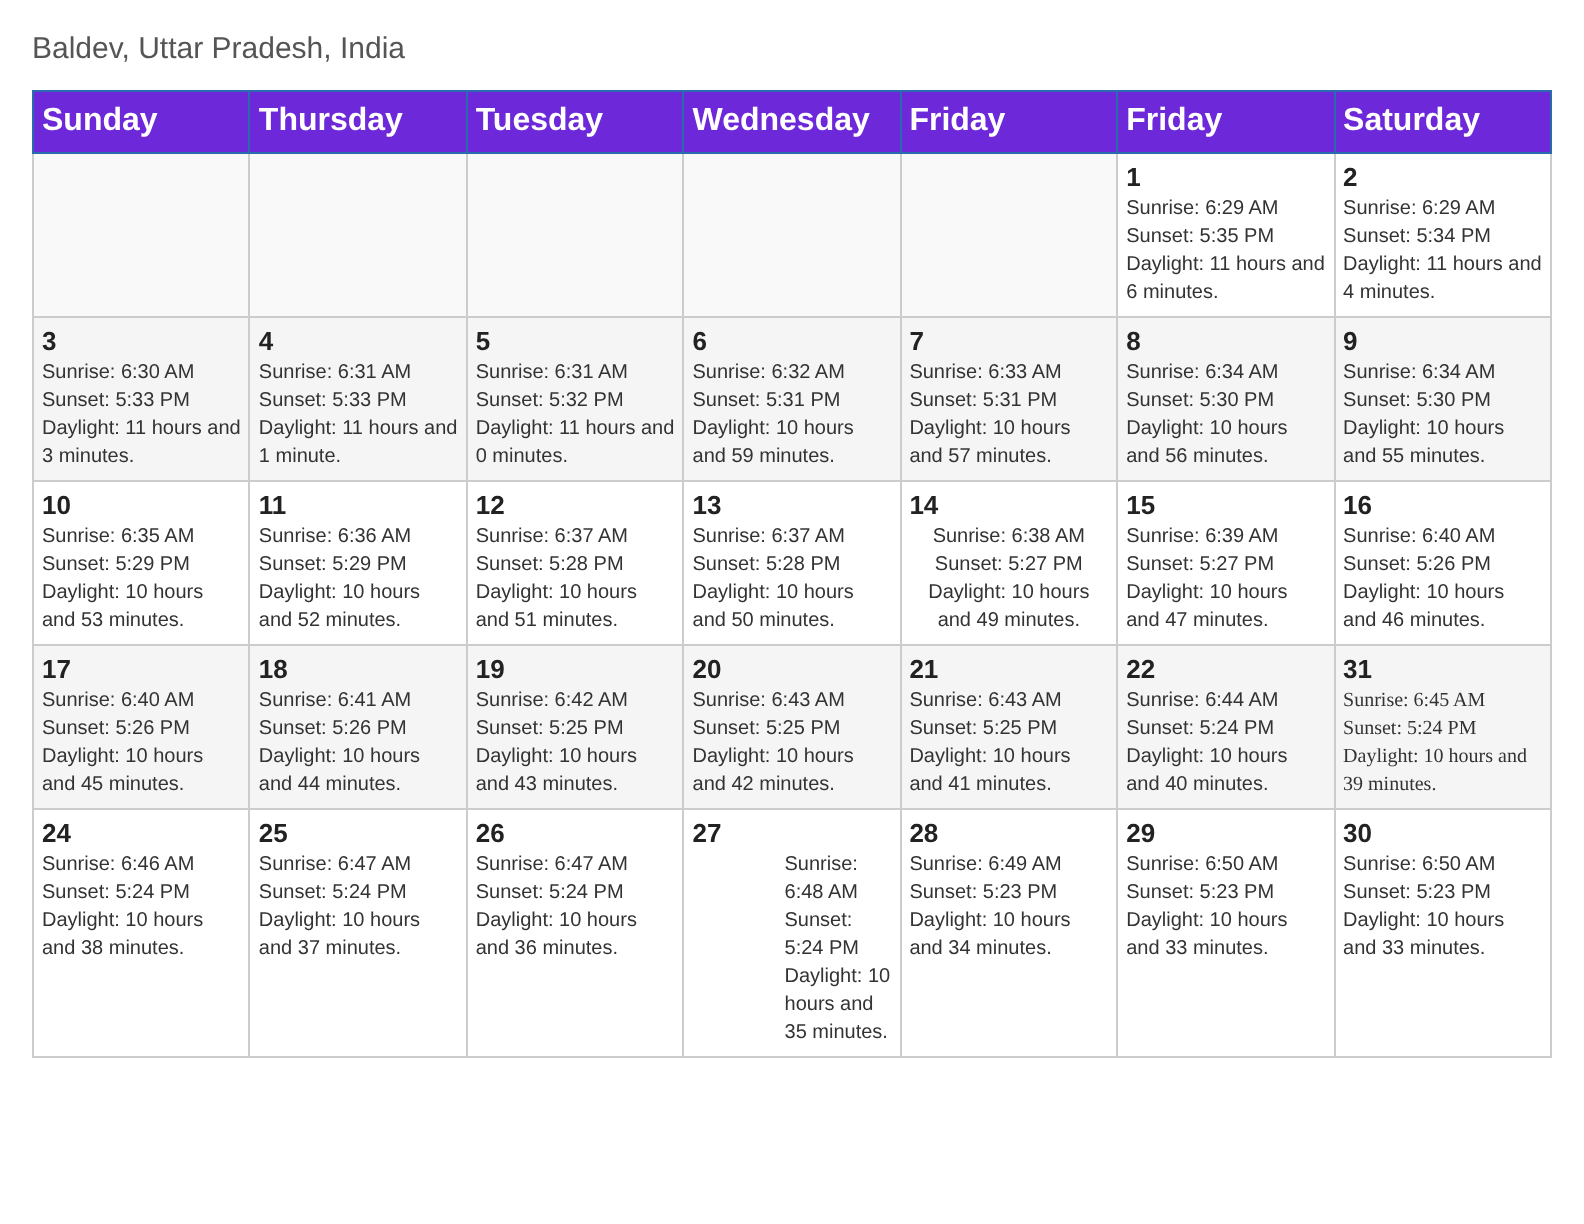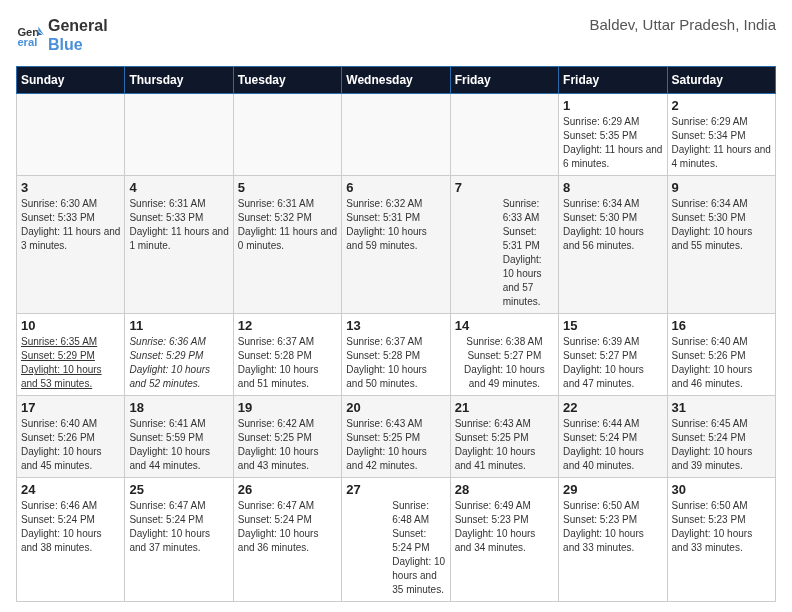--- a/index.html
+++ b/index.html
@@ -36,25 +36,25 @@
     .location-title {
       font-size: 15px;
       color: #555;
     }
     table {
       width: 100%;
       border-collapse: collapse;
       font-size: 11px;
     }
     thead tr th {
-      background-color: #0f172a;
+      background-color: #6d28d9;
       color: #fff;
       padding: 6px 4px;
       text-align: left;
-      font-size: 12px;
+      font-size: 16px;
       font-weight: bold;
       border: 1px solid #2a6aaf;
     }
     tbody tr td {
       border: 1px solid #ccc;
       vertical-align: top;
       padding: 4px;
       height: 80px;
       width: 14.28%;
       background: #fff;
@@ -74,32 +74,20 @@
       line-height: 1.4;
     }
     .empty-cell {
       background: #f9f9f9 !important;
     }
   </style>
 </head>
 <body>
 
 <div class="header-area">
-  <div class="logo">
-    <svg class="logo-icon" viewBox="0 0 40 40">
-      <text x="2" y="22" font-size="16" font-weight="bold" fill="#333">Gen</text>
-      <text x="2" y="36" font-size="16" font-weight="bold" fill="#4a90d9">eral</text>
-      <polygon points="32,8 40,20 32,14" fill="#4a90d9"></polygon>
-      <polygon points="30,14 38,20 30,20" fill="#2a6aaf"></polygon>
-    </svg>
-    <div style="line-height:1.2;">
-      <div style="font-weight:bold;font-size:16px;color:#333;">General</div>
-      <div style="font-weight:bold;font-size:16px;color:#4a90d9;">Blue</div>
-    </div>
-  </div>
   <div class="title-area">
     <div class="location-title">Baldev, Uttar Pradesh, India</div>
   </div>
 </div>
 
 <table>
   <thead>
     <tr id="thead-row">
     <th>Sunday</th>
         <th>Thursday</th>
@@ -150,47 +138,47 @@
 Daylight: 11 hours and 0 minutes.</div>
         </td>
         <td>
           <div class="day-number">6</div>
           <div class="day-info" style="white-space: pre-line;">Sunrise: 6:32 AM
 Sunset: 5:31 PM
 Daylight: 10 hours and 59 minutes.</div>
         </td>
         <td>
           <div class="day-number">7</div>
-          <div class="day-info" style="white-space: pre-line; margin-left: 48px;">Sunrise: 6:33 AM
+          <div class="day-info" style="white-space: pre-line;">Sunrise: 6:33 AM
 Sunset: 5:31 PM
 Daylight: 10 hours and 57 minutes.</div>
         </td>
         <td>
           <div class="day-number">8</div>
           <div class="day-info" style="white-space: pre-line;">Sunrise: 6:34 AM
 Sunset: 5:30 PM
 Daylight: 10 hours and 56 minutes.</div>
         </td>
         <td>
           <div class="day-number">9</div>
           <div class="day-info" style="white-space: pre-line;">Sunrise: 6:34 AM
 Sunset: 5:30 PM
 Daylight: 10 hours and 55 minutes.</div>
         </td>
       </tr>
       <tr>
         <td>
           <div class="day-number">10</div>
-          <div class="day-info" style="white-space: pre-line; text-decoration: underline;">Sunrise: 6:35 AM
+          <div class="day-info" style="white-space: pre-line;">Sunrise: 6:35 AM
 Sunset: 5:29 PM
 Daylight: 10 hours and 53 minutes.</div>
         </td>
         <td>
           <div class="day-number">11</div>
-          <div class="day-info" style="white-space: pre-line; font-style: italic;">Sunrise: 6:36 AM
+          <div class="day-info" style="white-space: pre-line;">Sunrise: 6:36 AM
 Sunset: 5:29 PM
 Daylight: 10 hours and 52 minutes.</div>
         </td>
         <td>
           <div class="day-number">12</div>
           <div class="day-info" style="white-space: pre-line;">Sunrise: 6:37 AM
 Sunset: 5:28 PM
 Daylight: 10 hours and 51 minutes.</div>
         </td>
         <td>
@@ -221,21 +209,21 @@
       <tr>
         <td>
           <div class="day-number">17</div>
           <div class="day-info" style="white-space: pre-line;">Sunrise: 6:40 AM
 Sunset: 5:26 PM
 Daylight: 10 hours and 45 minutes.</div>
         </td>
         <td>
           <div class="day-number">18</div>
           <div class="day-info" style="white-space: pre-line;">Sunrise: 6:41 AM
-Sunset: 5:59 PM
+Sunset: 5:26 PM
 Daylight: 10 hours and 44 minutes.</div>
         </td>
         <td>
           <div class="day-number">19</div>
           <div class="day-info" style="white-space: pre-line;">Sunrise: 6:42 AM
 Sunset: 5:25 PM
 Daylight: 10 hours and 43 minutes.</div>
         </td>
         <td>
           <div class="day-number">20</div>
@@ -250,21 +238,21 @@
 Daylight: 10 hours and 41 minutes.</div>
         </td>
         <td>
           <div class="day-number">22</div>
           <div class="day-info" style="white-space: pre-line;">Sunrise: 6:44 AM
 Sunset: 5:24 PM
 Daylight: 10 hours and 40 minutes.</div>
         </td>
         <td>
           <div class="day-number">31</div>
-          <div class="day-info" style="white-space: pre-line;">Sunrise: 6:45 AM
+          <div class="day-info" style="white-space: pre-line; font-family: Liberation Serif, serif;">Sunrise: 6:45 AM
 Sunset: 5:24 PM
 Daylight: 10 hours and 39 minutes.</div>
         </td>
       </tr>
       <tr>
         <td>
           <div class="day-number">24</div>
           <div class="day-info" style="white-space: pre-line;">Sunrise: 6:46 AM
 Sunset: 5:24 PM
 Daylight: 10 hours and 38 minutes.</div>

